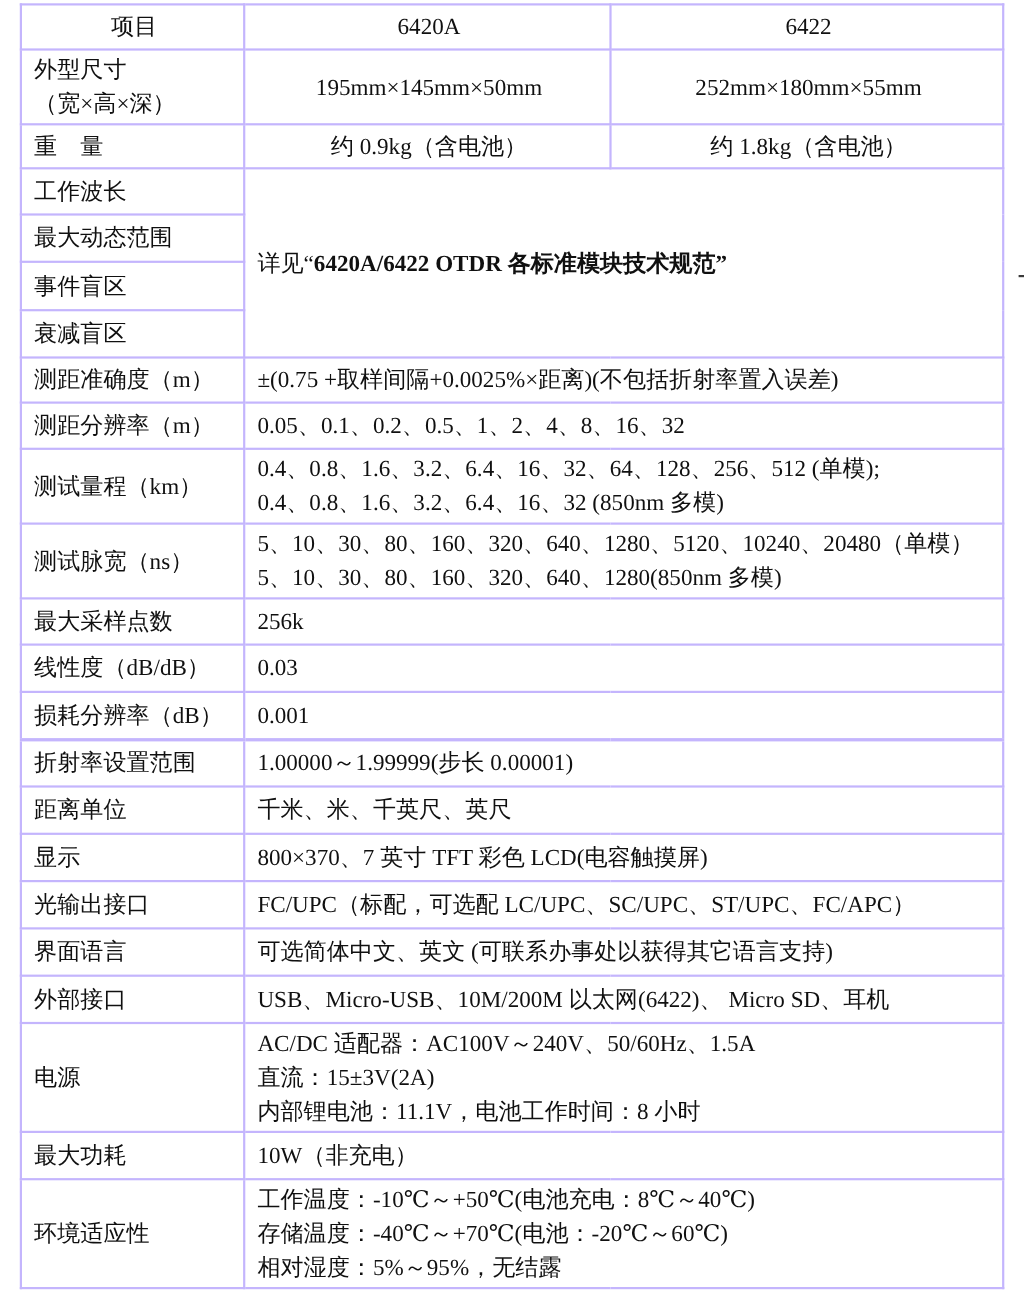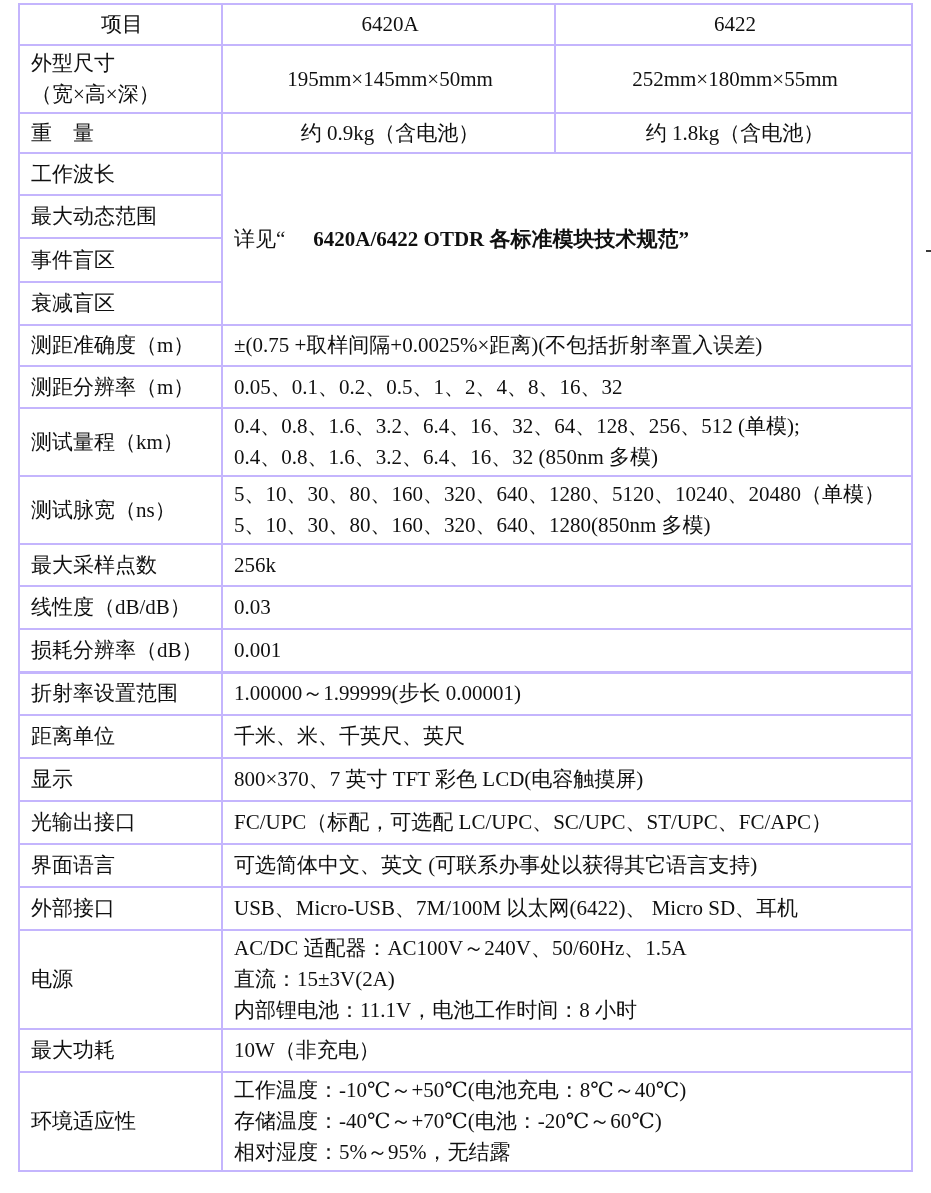--- a/index.html
+++ b/index.html
@@ -27,21 +27,21 @@
     padding: 2px 8px 2px 11px;
     line-height: 31px;
     word-break: break-word;
   }
   .c-label { width: 203px; }
   .c-a     { width: 333px; }
   .c-b     { width: 357px; }
   td.center { text-align: center; padding-left: 4px; padding-right: 4px; }
   td.label  { text-align: left; margin-left: 16px; }
   td.value  { text-align: left; }
-  .bold { font-weight: bold; margin-left: 28px; }
+  .bold { font-weight: bold; }
   tr.r40 { height: 40px; } tr.r41 { height: 41px; } tr.r42 { height: 42px; padding-left: 28px; }
   tr.r43 { height: 43px; } tr.r44 { height: 44px; } tr.r65 { height: 65px; }
   tr.r68 { height: 68px; } tr.r94 { height: 94px; } tr.r95 { height: 95px; }
   tr.thick-top td { border-top-width: 3px; border-radius: 21px; }
   .line { line-height: 31px; }
   .stray {
     position: absolute;
     right: 0; top: 250px;
     width: 5px; height: 2px;
     background: #3a3a3a;
@@ -178,21 +178,21 @@
     <tr class="r43">
       <td class="label">界面语言</td>
       <td class="value" colspan="2">
         <div class="line">可选简体中文、英文 (可联系办事处以获得其它语言支持)</div>
       </td>
     </tr>
 
     <tr class="r43">
       <td class="label">外部接口</td>
       <td class="value" colspan="2">
-        <div class="line">USB、Micro-USB、7M/100M 以太网(6422)、 Micro SD、耳机</div>
+        <div class="line">USB、Micro-USB、10M/200M 以太网(6422)、 Micro SD、耳机</div>
       </td>
     </tr>
 
     <tr class="r95">
       <td class="label">电源</td>
       <td class="value" colspan="2">
         <div class="line">AC/DC 适配器：AC100V～240V、50/60Hz、1.5A</div>
         <div class="line">直流：15±3V(2A)</div>
         <div class="line">内部锂电池：11.1V，电池工作时间：8 小时</div>
       </td>

